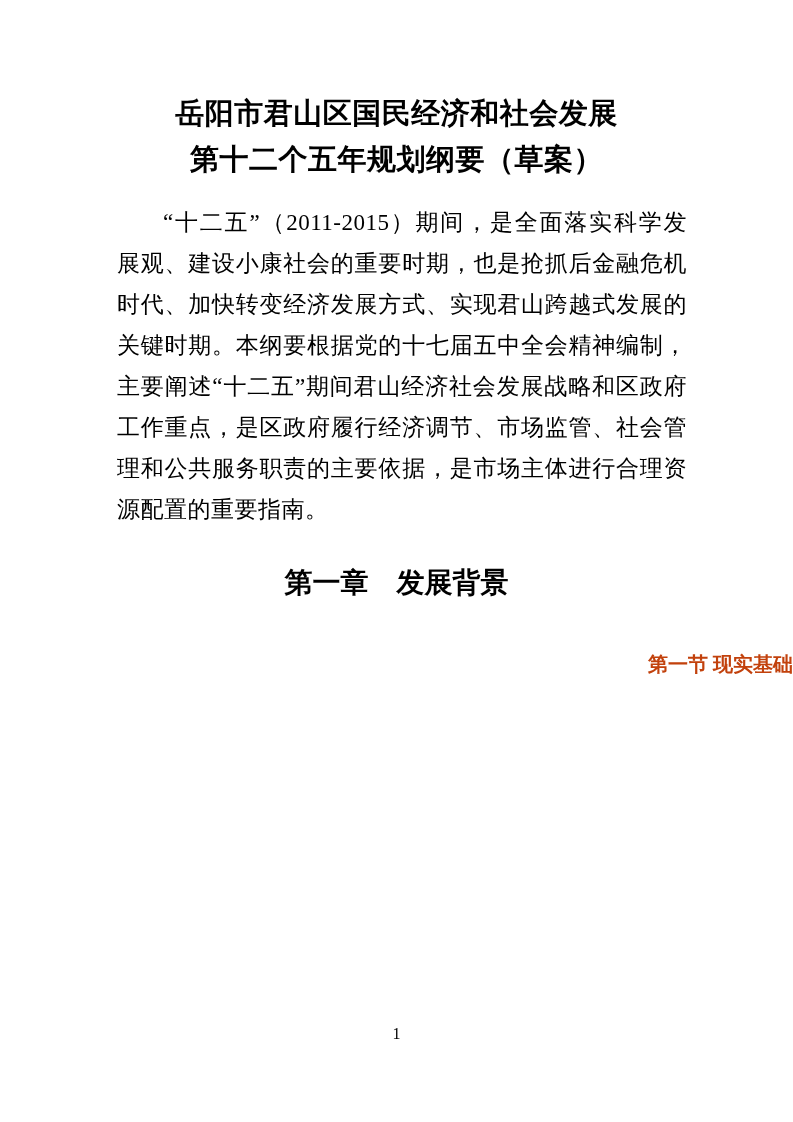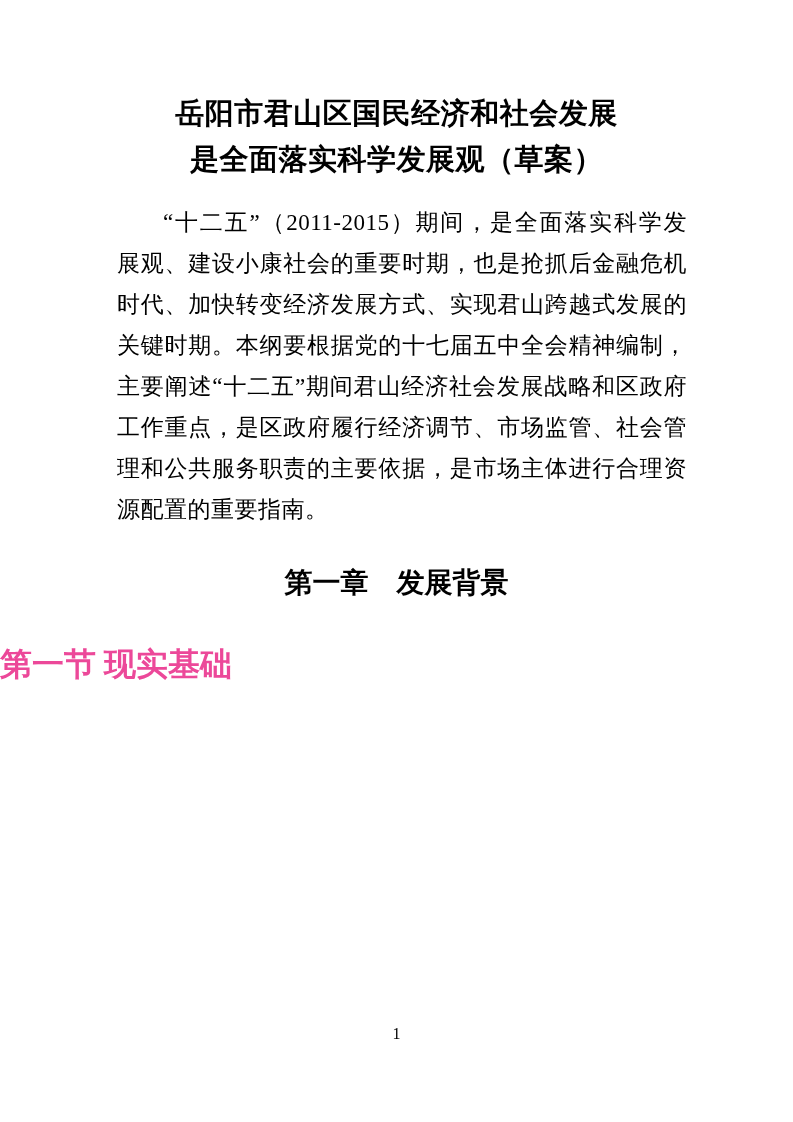--- a/index.html
+++ b/index.html
@@ -42,26 +42,26 @@
     text-align: center;
     font-family: "Liberation Serif", "DejaVu Serif", serif;
     font-weight: bold;
     font-size: 28px;
     line-height: 40px;
     color: #000000;
   }
   .section-heading {
     margin: 41px 0 0 0;
     padding: 0;
-    text-align: left;
+    text-align: right;
     font-family: "Liberation Serif", "DejaVu Serif", serif;
     font-weight: bold;
-    font-size: 32px;
+    font-size: 20px;
     line-height: 40px;
-    color: #ec4899;
+    color: #c2410c;
   }
   .para-section { margin-top: 13px; }
   .page-number {
     position: absolute;
     left: 0;
     right: 0;
     top: 1025px;
     text-align: center;
     font-family: "Liberation Serif", "DejaVu Serif", serif;
     font-size: 16px;
@@ -69,21 +69,21 @@
     color: #000000;
   }
 </style>
 </head>
 <body>
 
 <div class="page">
 
   <h1 class="doc-title">
     <span class="title-line">岳阳市君山区国民经济和社会发展</span>
-    <span class="title-line">是全面落实科学发展观（草案）</span>
+    <span class="title-line">第十二个五年规划纲要（草案）</span>
   </h1>
 
   <p class="body-para para-intro">“十二五”（2011-2015）期间，是全面落实科学发展观、建设小康社会的重要时期，也是抢抓后金融危机时代、加快转变经济发展方式、实现君山跨越式发展的关键时期。本纲要根据党的十七届五中全会精神编制，主要阐述“十二五”期间君山经济社会发展战略和区政府工作重点，是区政府履行经济调节、市场监管、社会管理和公共服务职责的主要依据，是市场主体进行合理资源配置的重要指南。</p>
 
   <h2 class="chapter-heading">第一章　发展背景</h2>
 
   <h3 class="section-heading">第一节 现实基础</h3>
 
 
   <div class="page-number">1</div>

